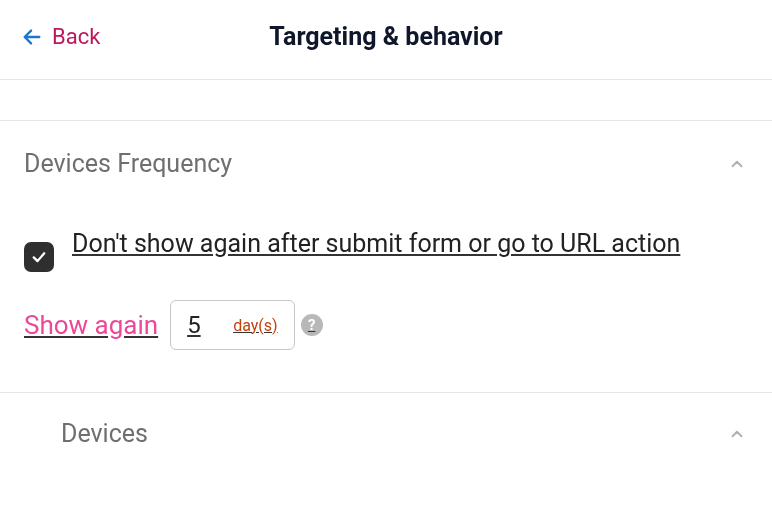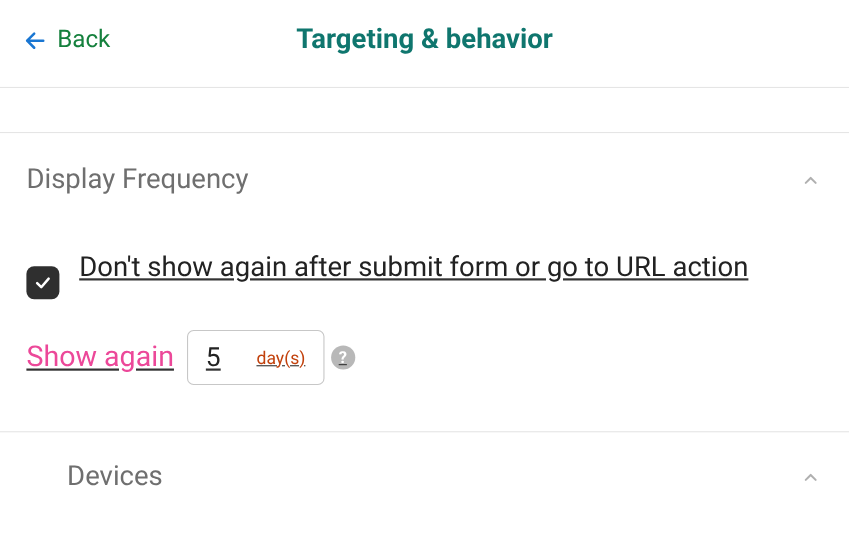--- a/index.html
+++ b/index.html
@@ -17,21 +17,21 @@
     .header {
       display: flex;
       align-items: center;
       padding: 22px 20px 28px 20px;
       border-bottom: 1px solid #e5e5e5;
       position: relative;
     }
     .back-link {
       display: flex;
       align-items: center;
-      color: #15803d;
+      color: #be185d;
       font-size: 22px;
       cursor: pointer;
       gap: 8px;
       position: absolute;
       left: 20px;
     }
     .back-arrow {
       width: 24px;
       height: 24px;
       display: flex;
@@ -45,21 +45,21 @@
       stroke-width: 2.5;
       fill: none;
       stroke-linecap: round;
       stroke-linejoin: round;
     }
     .header-title {
       flex: 1;
       text-align: center;
       font-size: 25px;
       font-weight: 700;
-      color: #0f766e;
+      color: #0f172a;
     }
     .section {
       border-top: 1px solid #e5e5e5;
     }
     .section-header {
       display: flex;
       align-items: center;
       justify-content: space-between;
       padding: 28px 24px 18px 24px;
       cursor: pointer;
@@ -182,21 +182,21 @@
     </span>
     <span>Back</span>
   </div>
   <div class="header-title">Targeting &amp; behavior</div>
 </div>
 
 <div class="spacer-top"></div>
 
 <div class="section">
   <div class="section-header">
-    <div class="section-title">Display Frequency</div>
+    <div class="section-title">Devices Frequency</div>
     <span class="chevron">
       <svg viewBox="0 0 24 24">
           <polyline points="6 15 12 9 18 15"></polyline>
         </svg>
     </span>
   </div>
   <div class="section-body">
     <div class="row">
       <div class="checkbox">
         <svg viewBox="0 0 24 24">

